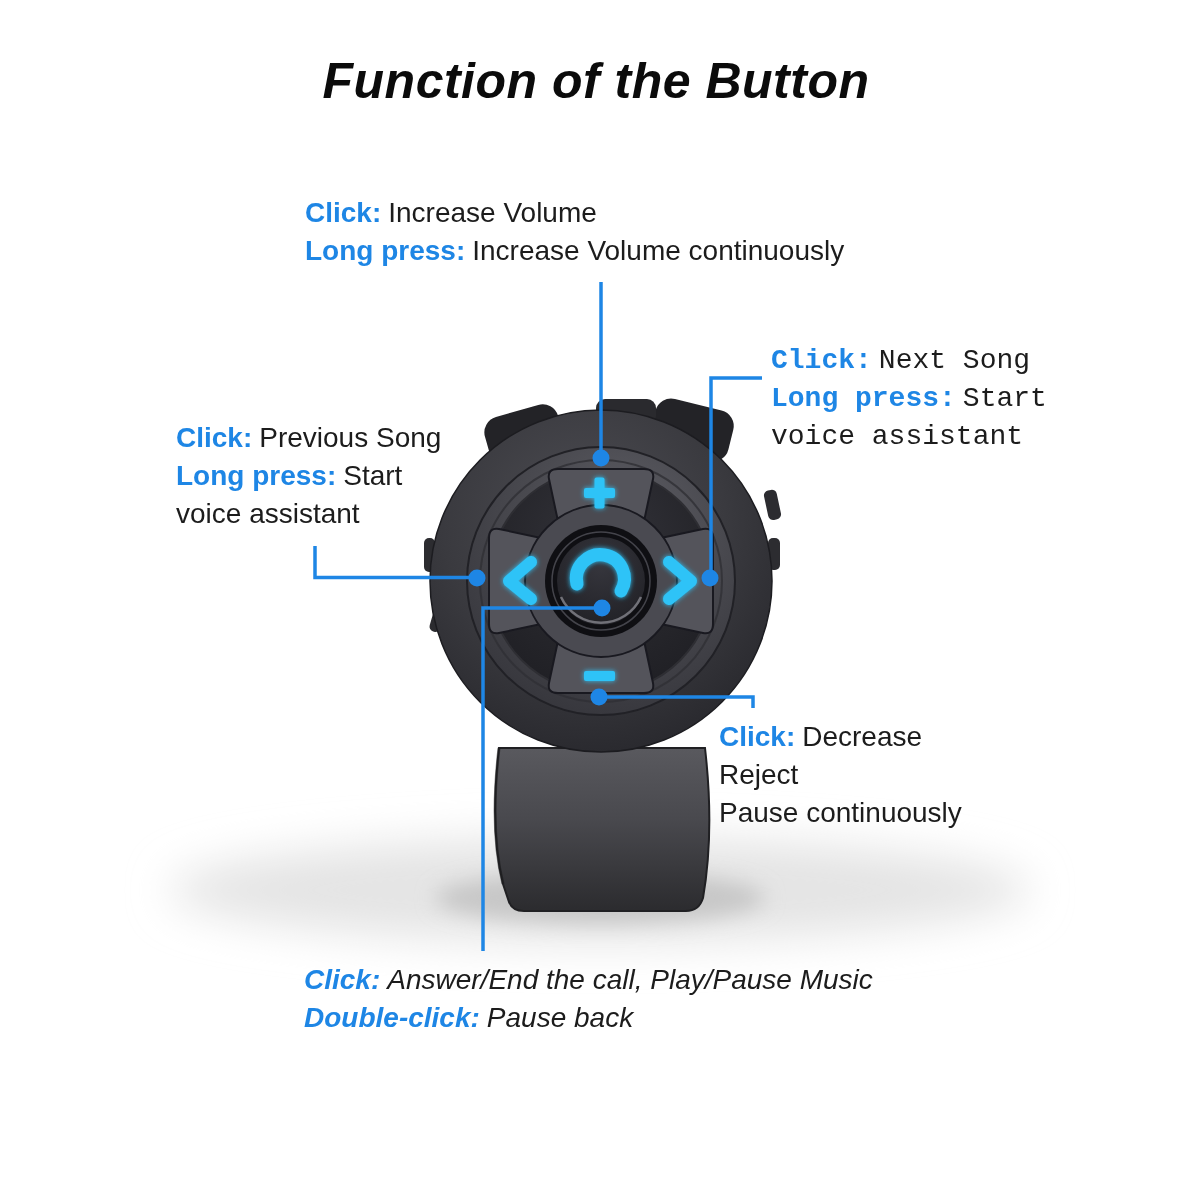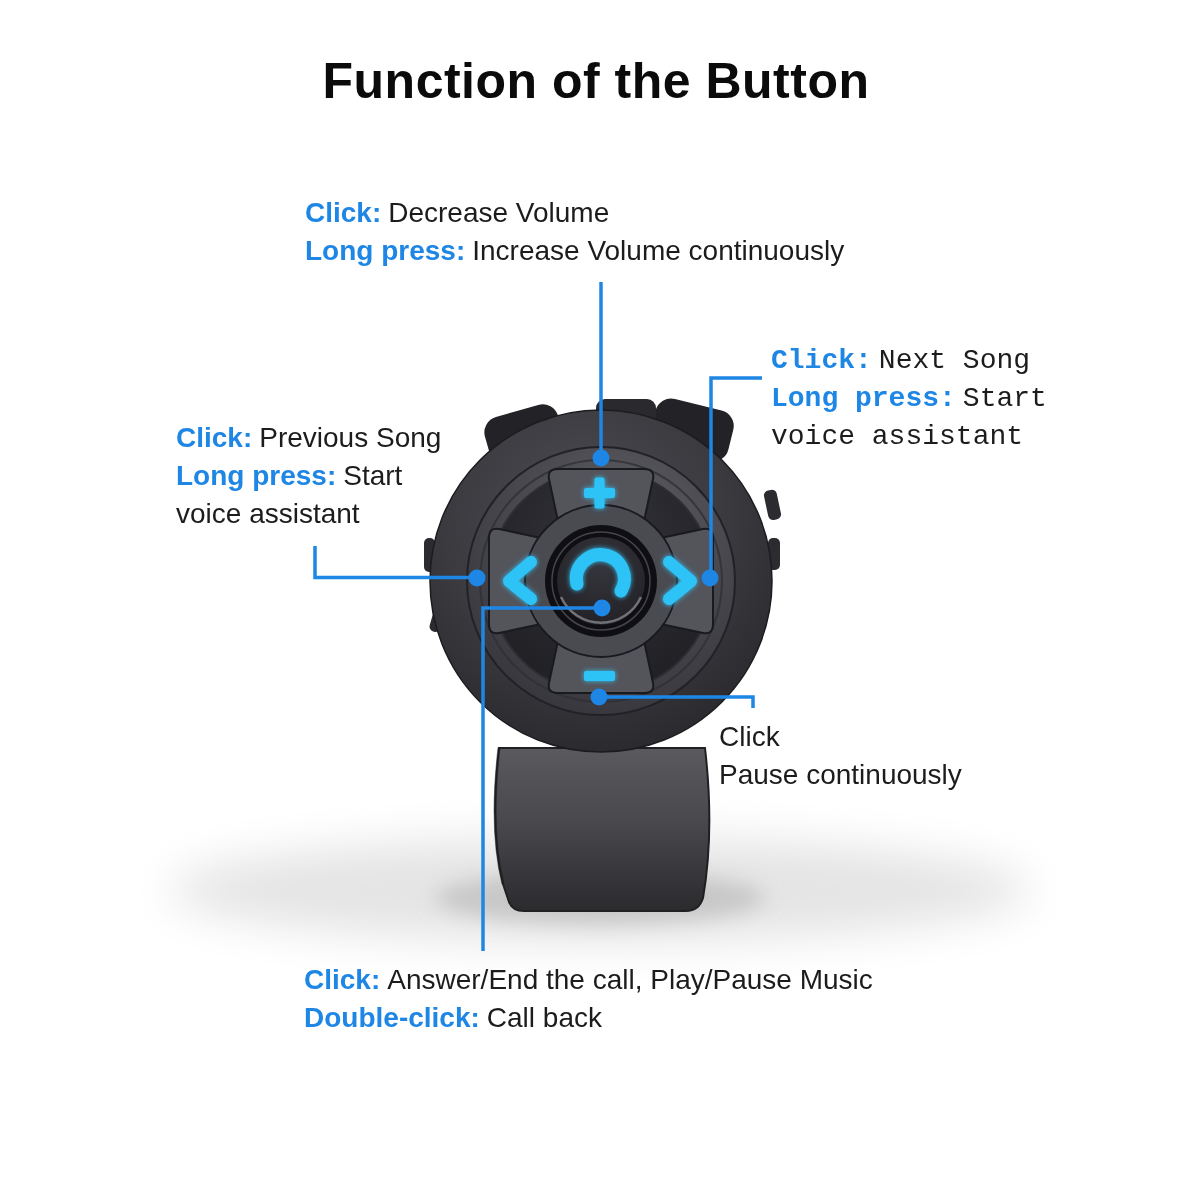--- a/index.html
+++ b/index.html
@@ -4,31 +4,31 @@
 <style>
   html,body{margin:0;padding:0;}
   body{
     width:1200px;height:1200px;position:relative;overflow:hidden;
     background:#ffffff;
     font-family:"Liberation Sans", sans-serif;
   }
   .layer{position:absolute;inset:0;width:1200px;height:1200px;}
   .title{
     position:absolute;left:0;right:8px;top:52px;text-align:center;
-    font-size:50px;font-weight:bold;color:#0b0b0b;letter-spacing:.5px;
+    font-size:50px;font-weight:bold;color:#0b0b0b;letter-spacing:.5px;font-style:italic;
   }
   .callout{position:absolute;font-size:28px;line-height:38px;color:#1c1c1c;}
   .callout .line{white-space:nowrap;}
   .callout .b{color:#1e86e5;font-weight:bold;}
   .callout .b:not(:empty){margin-right:7px;}
   #co-volume-up{left:305px;top:194px;}
   #co-next-song{left:771px;top:342px;font-family:Liberation Mono, monospace;}
   #co-previous-song{left:176px;top:419px;}
   #co-volume-down{left:719px;top:718px;}
-  #co-call{left:304px;top:961px;}
+  #co-call{left:304px;top:961px;font-style:italic;}
   svg{display:block;}
 </style>
 </head>
 <body>
 
 <svg class="layer" viewBox="0 0 1200 1200" aria-hidden="true">
   <defs>
     <radialGradient id="tireGrad" cx="45%" cy="32%" r="75%">
       <stop offset="0%" stop-color="#4c4c52"></stop>
       <stop offset="55%" stop-color="#3a3a3f"></stop>
@@ -144,37 +144,38 @@
     <circle cx="710" cy="578" r="8.5"></circle>
     <circle cx="477" cy="578" r="8.5"></circle>
     <circle cx="599" cy="697" r="8.5"></circle>
     <circle cx="602" cy="608" r="8.5"></circle>
   </g>
 </svg>
 
 <div class="title">Function of the Button</div>
 
 <div class="callout" id="co-volume-up">
-  <div class="line"><span class="b">Click:</span><span class="t">Decrease Volume</span></div>
+  <div class="line"><span class="b">Click:</span><span class="t">Increase Volume</span></div>
   <div class="line"><span class="b">Long press:</span><span class="t">Increase Volume continuously</span></div>
 </div>
 
 <div class="callout" id="co-next-song">
   <div class="line"><span class="b">Click:</span><span class="t">Next Song</span></div>
   <div class="line"><span class="b">Long press:</span><span class="t">Start</span></div>
   <div class="line"><span class="b"></span><span class="t">voice assistant</span></div>
 </div>
 
 <div class="callout" id="co-previous-song">
   <div class="line"><span class="b">Click:</span><span class="t">Previous Song</span></div>
   <div class="line"><span class="b">Long press:</span><span class="t">Start</span></div>
   <div class="line"><span class="b"></span><span class="t">voice assistant</span></div>
 </div>
 
 <div class="callout" id="co-volume-down">
-  <div class="line"><span class="b"></span><span class="t">Click</span></div>
+  <div class="line"><span class="b">Click:</span><span class="t">Decrease</span></div>
+  <div class="line"><span class="b"></span><span class="t">Reject</span></div>
   <div class="line"><span class="b"></span><span class="t">Pause continuously</span></div>
 </div>
 
 <div class="callout" id="co-call">
   <div class="line"><span class="b">Click:</span><span class="t">Answer/End the call, Play/Pause Music</span></div>
-  <div class="line"><span class="b">Double-click:</span><span class="t">Call back</span></div>
+  <div class="line"><span class="b">Double-click:</span><span class="t">Pause back</span></div>
 </div>
 
 </body></html>

